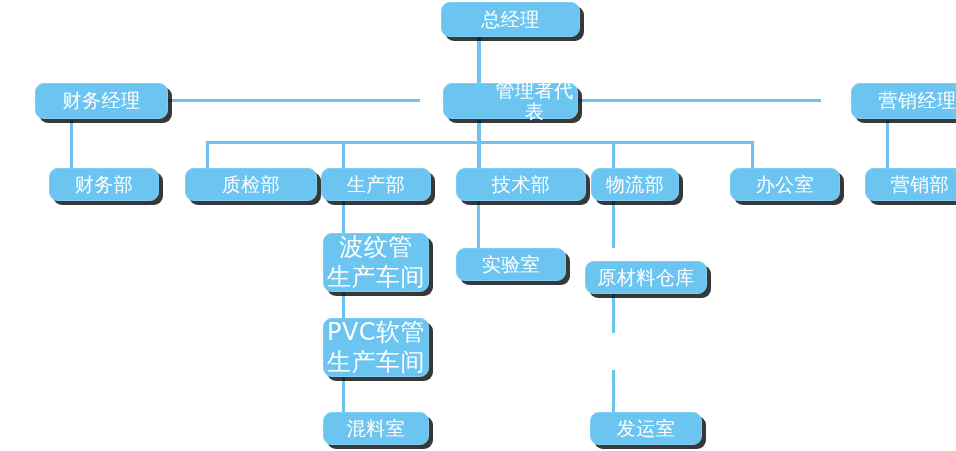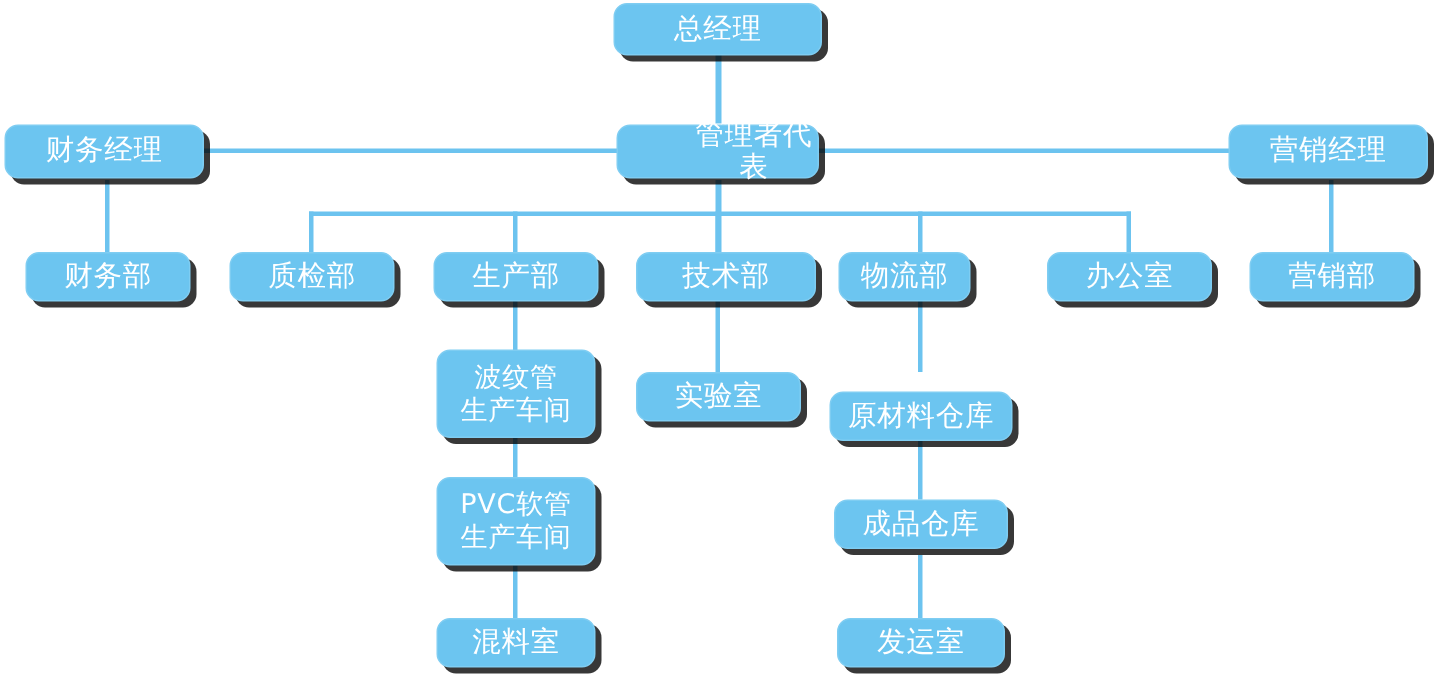--- a/index.html
+++ b/index.html
@@ -29,22 +29,23 @@
     display: flex;
     align-items: center;
     justify-content: center;
     text-align: center;
     font-size: 19px;
     line-height: 1.12;
     letter-spacing: 0.5px;
     box-shadow: 4px 4px 0 rgba(0,0,0,0.78);
     white-space: pre-line;
     z-index: 2;
+    margin-left: 32px;
   }
-  .node.two-line { font-size: 18px; line-height: 1.22; }
+  .node.two-line { font-size: 24px; line-height: 1.22; }
 </style>
 </head>
 <body>
 
 <div id="chart-root">
 
   <div class="conn" style="left:477px; top:36px; width:4px; height:64px;"></div>
 
   <div class="conn" style="left:135px; top:99px; width:285px; height:3px;"></div>
   <div class="conn" style="left:539px; top:99px; width:282px; height:3px;"></div>
@@ -76,41 +77,40 @@
   <div class="node" style="left:409px; top:2px; width:139px; height:35px;">总经理</div>
 
   <div class="node" style="left:3px; top:83px; width:133px; height:36px;">财务经理</div>
 
   <div class="node" style="left:411px; top:83px; width:135px; height:36px;padding-left:48px;">管理者代表</div>
 
   <div class="node" style="left:819px; top:83px; width:133px; height:36px;text-align:center;">营销经理</div>
 
   <div class="node" style="left:17px; top:168px; width:110px; height:33px;">财务部</div>
 
-  <div class="node" style="left:153px; top:168px; width:110px; height:33px;">质检部</div>
+  <div class="node" style="left:153px; top:168px; width:132px; height:33px;">质检部</div>
 
   <div class="node" style="left:289px; top:168px; width:110px; height:33px;">生产部</div>
 
-  <div class="node" style="left:424px; top:168px; width:120px; height:33px;">技术部</div>
+  <div class="node" style="left:424px; top:168px; width:130px; height:33px;">技术部</div>
 
   <div class="node" style="left:559px; top:168px; width:88px; height:33px;">物流部</div>
 
   <div class="node" style="left:698px; top:168px; width:110px; height:33px;">办公室</div>
 
   <div class="node" style="left:833px; top:168px; width:110px; height:33px;">营销部</div>
 
   <div class="node two-line" style="left:291px; top:233px; width:106px; height:59px;">波纹管
 生产车间</div>
 
   <div class="node two-line" style="left:291px; top:318px; width:106px; height:59px;">PVC软管
 生产车间</div>
 
   <div class="node" style="left:291px; top:412px; width:106px; height:33px;">混料室</div>
 
   <div class="node" style="left:424px; top:248px; width:110px; height:33px;">实验室</div>
 
   <div class="node" style="left:553px; top:261px; width:122px; height:33px;">原材料仓库</div>
 
-  <div class="node" style="left:556px; top:333px; width:116px; height:33px;">成品仓库</div>
 
   <div class="node" style="left:558px; top:412px; width:112px; height:33px;">发运室</div>
 
 </div>
 
 </body></html>

